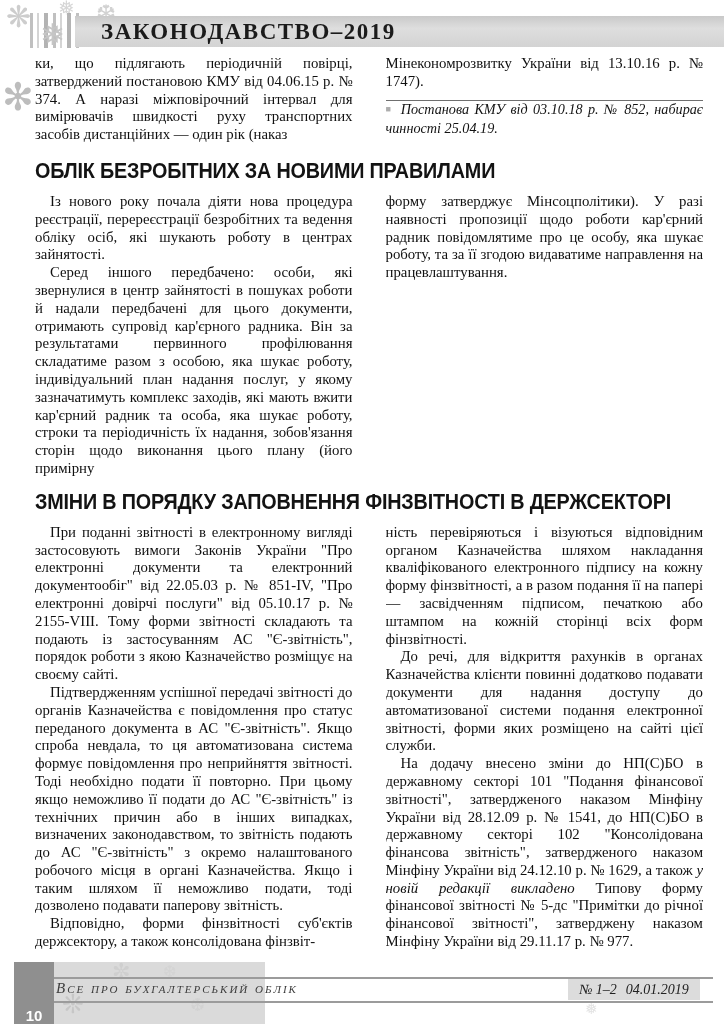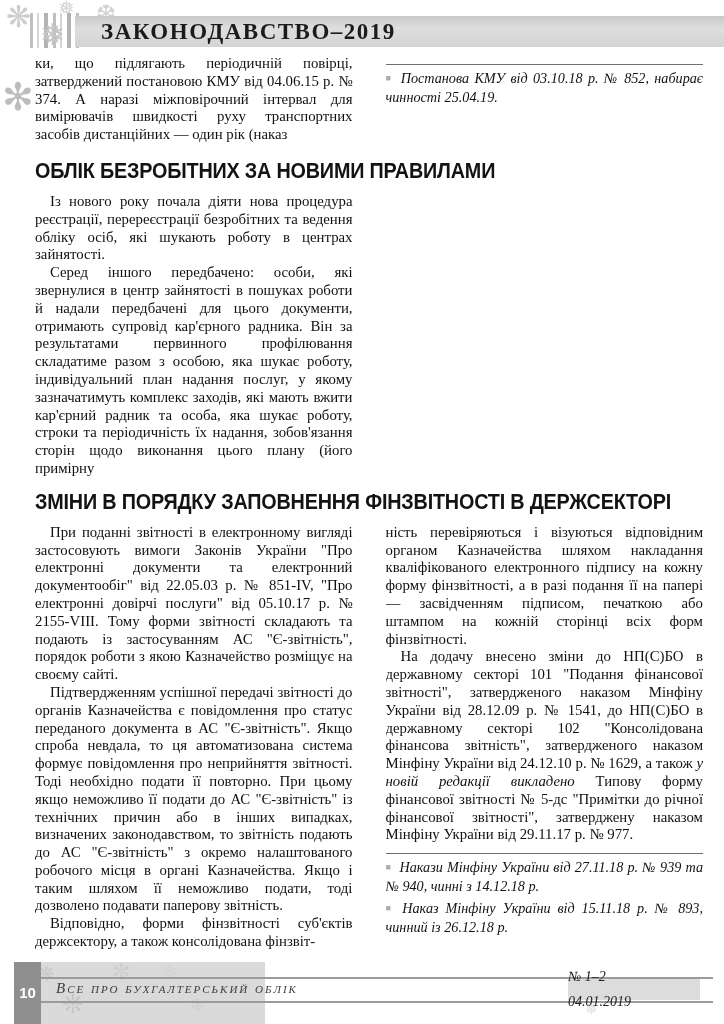--- a/index.html
+++ b/index.html
@@ -35,59 +35,59 @@
     text-indent:15px;color:#101010;
   }
   p.noindent{text-indent:0;}
   .sec-title{
     font-family:"Liberation Sans",sans-serif;font-weight:bold;
     font-size:21.5px;letter-spacing:-0.2px;color:#131313;
     transform:scaleX(0.92);transform-origin:left center;white-space:nowrap;
     margin:12px 0 9px 0;
   }
   .ref{
-    border-top:1.5px solid #6f6f6f;margin-top:9px;padding-top:5px;
+    border-top:1.5px solid #6f6f6f;margin-top:9px;
     font-style:italic;font-size:14.2px;line-height:17px;text-align:justify;
     color:#131313;
   }
   .ref + .ref{border-top:none;margin-top:5px;padding-top:0;}
   .ref .bullet{
     font-style:normal;color:#adadad;font-size:9px;margin-right:8px;
     position:relative;top:-2px;
   }
   .intro-block{min-height:92px;}
   .s1-body{min-height:250px;}
   .s2-body{min-height:480px;}
   .italic-run{font-style:italic;}
   
   .footer{
     position:absolute;left:0;top:960px;width:724px;height:64px;
     background:#ffffff;z-index:5;
   }
   .footer .band{position:absolute;left:35px;top:2px;width:230px;height:62px;background:#dadada;}
   .footer .pageno-box{
-    position:absolute;left:14px;top:2px;width:27px;height:62px;background:#8f8f8f;
-    display:flex;justify-content:center;align-items:flex-start;
+    position:absolute;left:14px;top:2px;width:40px;height:62px;background:#8f8f8f;
+    display:flex;justify-content:center;align-items:flex-end;
   }
   .footer .pageno{
     font-family:"Liberation Sans",sans-serif;font-weight:bold;font-size:15px;
     color:#ffffff;margin-top:22px;
   }
   .footer .rule{position:absolute;left:35px;width:678px;height:2px;background:#9b9b9b;}
   .footer .rule.r1{top:17px;}
   .footer .rule.r2{top:41px;}
   .footer .brand{
     position:absolute;left:56px;top:20px;font-weight:normal;font-style:italic;
     font-variant:small-caps;font-size:15px;letter-spacing:2px;color:#3d3d3d;
     white-space:nowrap;
   }
   .footer .issue-box{
     position:absolute;right:24px;top:19px;width:132px;height:21px;background:#dcdcdc;
-    display:flex;align-items:flex-start;justify-content:center;gap:9px;
-    font-style:italic;font-size:14px;color:#222;flex-direction:column;
+    display:flex;align-items:center;justify-content:center;gap:9px;
+    font-style:italic;font-size:14px;color:#222;
   }
   .fsnow{position:absolute;line-height:1;user-select:none;}
 </style>
 </head>
 <body>
 
 <div class="page">
 
   <span class="deco" style="left:6px;top:2px;font-size:30px;color:#cdcdcd;">❋</span>
   <span class="deco" style="left:58px;top:-2px;font-size:20px;color:#d6d6d6;">❅</span>
@@ -100,48 +100,51 @@
     <span class="header-title">ЗАКОНОДАВСТВО–2019</span>
   </div>
 
   <div class="content">
 
     <div class="two-col intro-block">
       <div class="col">
         <p class="body noindent">ки, що підлягають періодичній повірці, затверджений постановою КМУ від 04.06.15 р. № 374. А наразі міжповірочний інтервал для вимірювачів швидкості руху транспортних засобів дистанційних — один рік (наказ</p>
       </div>
       <div class="col">
+        <p class="body noindent">Мінекономрозвитку України від 13.10.16 р. № 1747).</p>
         <div class="ref">
           <span class="bullet">■</span><span>Постанова КМУ від 03.10.18 р. № 852, набирає чинності 25.04.19.</span>
         </div>
       </div>
     </div>
 
     <section>
       <h2 class="sec-title">ОБЛІК БЕЗРОБІТНИХ ЗА НОВИМИ ПРАВИЛАМИ</h2>
       <div class="two-col s1-body">
         <div class="col">
           <p class="body">Із нового року почала діяти нова процедура реєстрації, перереєстрації безробітних та ведення обліку осіб, які шукають роботу в центрах зайнятості.</p>
           <p class="body">Серед іншого передбачено: особи, які звернулися в центр зайнятості в пошуках роботи й надали передбачені для цього документи, отримають супровід кар'єрного радника. Він за результатами первинного профілювання складатиме разом з особою, яка шукає роботу, індивідуальний план надання послуг, у якому зазначатимуть комплекс заходів, які мають вжити кар'єрний радник та особа, яка шукає роботу, строки та періодичність їх надання, зобов'язання сторін щодо виконання цього плану (його примірну</p>
         </div>
         <div class="col">
+          <p class="body noindent">форму затверджує Мінсоцполітики). У разі наявності пропозиції щодо роботи кар'єрний радник повідомлятиме про це особу, яка шукає роботу, та за її згодою видаватиме направлення на працевлаштування.</p>
         </div>
       </div>
     </section>
 
     <section>
       <h2 class="sec-title">ЗМІНИ В ПОРЯДКУ ЗАПОВНЕННЯ ФІНЗВІТНОСТІ В ДЕРЖСЕКТОРІ</h2>
       <div class="two-col s2-body">
         <div class="col">
           <p class="body">При поданні звітності в електронному вигляді застосовують вимоги Законів України "Про електронні документи та електронний документообіг" від 22.05.03 р. № 851-IV, "Про електронні довірчі послуги" від 05.10.17 р. № 2155-VIII. Тому форми звітності складають та подають із застосуванням АС "Є-звітність", порядок роботи з якою Казначейство розміщує на своєму сайті.</p>
           <p class="body">Підтвердженням успішної передачі звітності до органів Казначейства є повідомлення про статус переданого документа в АС "Є-звітність". Якщо спроба невдала, то ця автоматизована система формує повідомлення про неприйняття звітності. Тоді необхідно подати її повторно. При цьому якщо неможливо її подати до АС "Є-звітність" із технічних причин або в інших випадках, визначених законодавством, то звітність подають до АС "Є-звітність" з окремо налаштованого робочого місця в органі Казначейства. Якщо і таким шляхом її неможливо подати, тоді дозволено подавати паперову звітність.</p>
           <p class="body">Відповідно, форми фінзвітності суб'єктів держсектору, а також консолідована фінзвіт-</p>
         </div>
         <div class="col">
-          <p class="body noindent">ність перевіряються і візуються відповідним органом Казначейства шляхом накладання кваліфікованого електронного підпису на кожну форму фінзвітності, а в разі подання її на папері — засвідченням підписом, печаткою або штампом на кожній сторінці всіх форм фінзвітності.</p>
+          <p class="body noindent">ність перевіряються і візуються відповідним органом Казначейства шляхом накладання кваліфікованого електронного підпису на кожну форму фінзвітності, а в разом подання її на папері — засвідченням підписом, печаткою або штампом на кожній сторінці всіх форм фінзвітності.</p>
+          <p class="body">До речі, для відкриття рахунків в органах Казначейства клієнти повинні додатково подавати документи для надання доступу до автоматизованої системи подання електронної звітності, форми яких розміщено на сайті цієї служби.</p>
           <p class="body"><span>На додачу внесено зміни до НП(С)БО в державному секторі 101 "Подання фінансової звітності", затвердженого наказом Мінфіну України від 28.12.09 р. № 1541, до НП(С)БО в державному секторі 102 "Консолідована фінансова звітність", затвердженого наказом Мінфіну України від 24.12.10 р. № 1629, а також </span><span class="italic-run">у новій редакції викладено</span><span> Типову форму фінансової звітності № 5-дс "Примітки до річної фінансової звітності", затверджену наказом Мінфіну України від 29.11.17 р. № 977.</span></p>
           <div class="ref">
             <span class="bullet">■</span><span>Накази Мінфіну України від 27.11.18 р. № 939 та № 940, чинні з 14.12.18 р.</span>
           </div>
           <div class="ref">
             <span class="bullet">■</span><span>Наказ Мінфіну України від 15.11.18 р. № 893, чинний із 26.12.18 р.</span>
           </div>
         </div>
       </div>
     </section>

